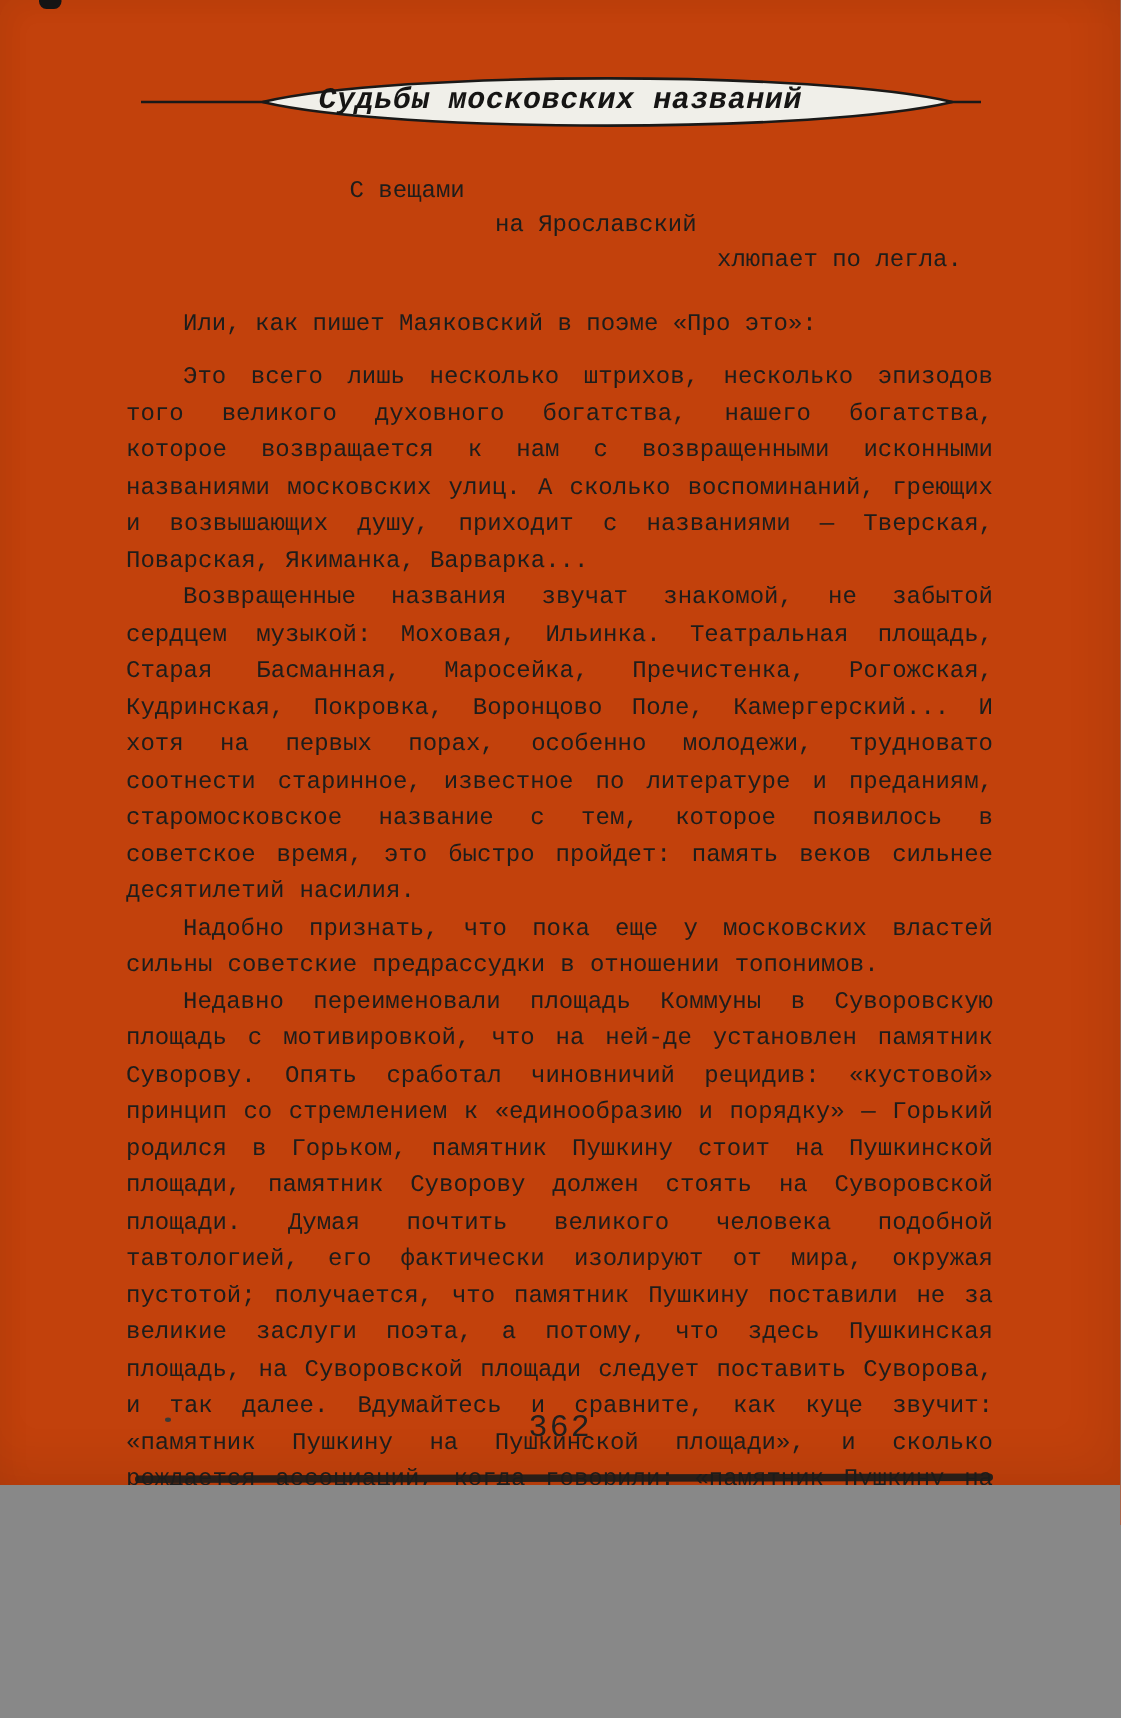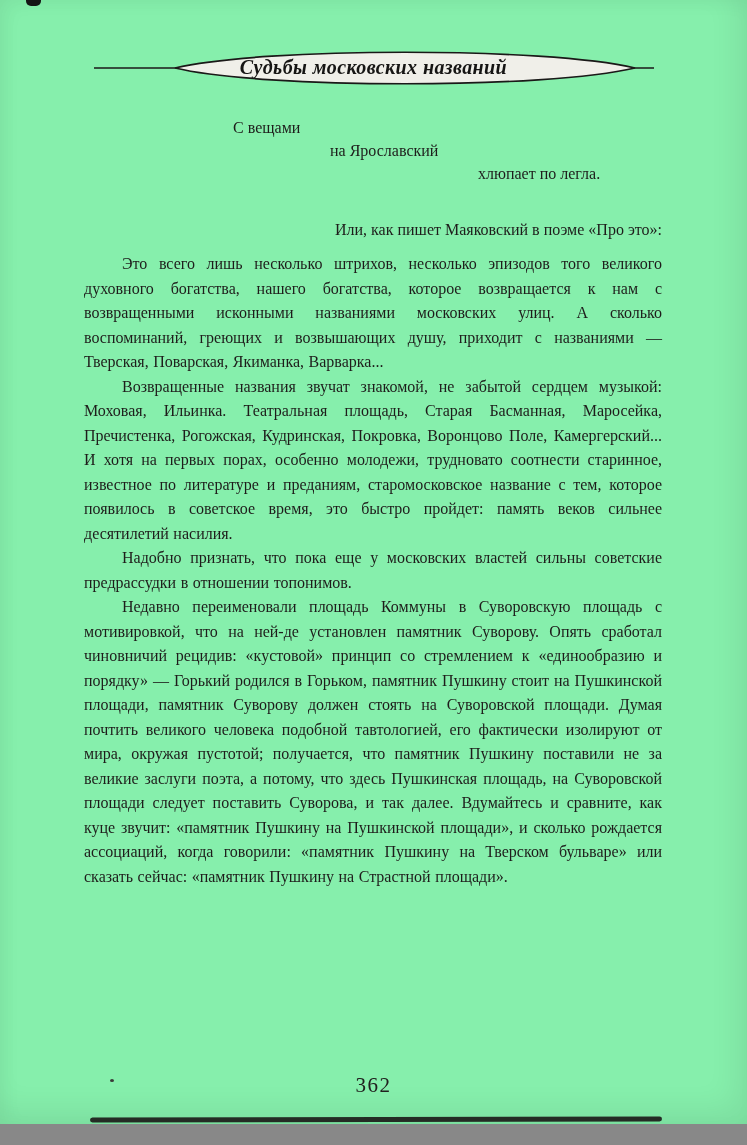--- a/index.html
+++ b/index.html
@@ -4,26 +4,27 @@
 <style>
   html, body {
     margin: 0;
     padding: 0;
     background: #888;
     font-family: "Liberation Serif", "DejaVu Serif", serif;
   }
   .page {
     position: relative;
     width: 747px;
-    height: 1124px;
+    height: 990px;
     margin: 0 auto;
-    background: #86efac;
+    background: #c2410c;
     color: #1e1d1b;
     overflow: hidden;
     box-shadow: inset -10px -14px 30px rgba(0,0,0,0.07), inset 6px 4px 18px rgba(0,0,0,0.04);
+    font-family: Liberation Mono, monospace;
   }
   
   .speck-top {
     position: absolute; top: 0; left: 26px;
     width: 15px; height: 6px; background: #141414;
     border-radius: 0 0 5px 5px;
   }
   .bar-bottom {
     position: absolute; bottom: 2px; left: 90px;
     width: 572px; height: 5px; background: #1c1b19;
@@ -60,24 +61,23 @@
   }
   .verse { margin-top: 26px; }
   .verse .vline { line-height: 23px; white-space: pre; }
   .v1-0 { padding-left: 149px; }
   .v1-1 { padding-left: 246px; }
   .v1-2 { padding-left: 394px; }
   .verse2 { margin-top: 24px; }
   .v2-0 { padding-left: 162px; }
   .v2-1 { padding-left: 286px; }
   .intro {
-    margin-top: 32px;
+    margin-top: 19px;
     text-indent: 38px;
     line-height: 25px;
-    text-align: right;
   }
   .body-text { margin-top: 10px; }
   .body-text p {
     margin: 0;
     text-align: justify;
     text-indent: 38px;
     hyphens: auto;
     word-spacing: 0.5px;
   }
   .page-number {

